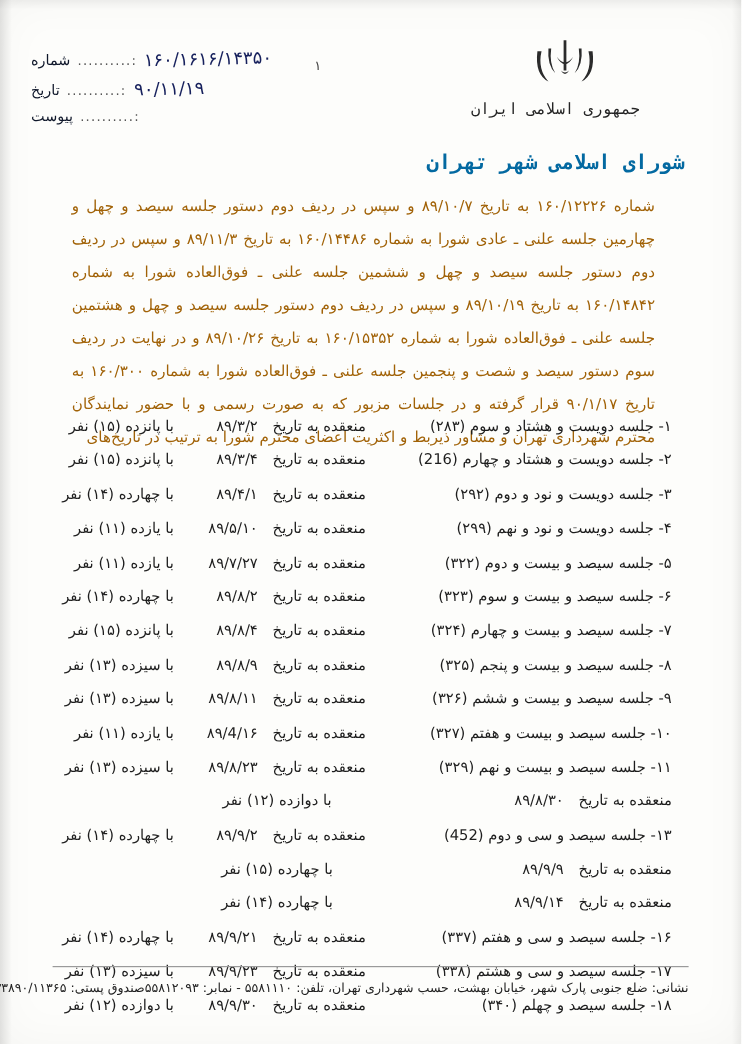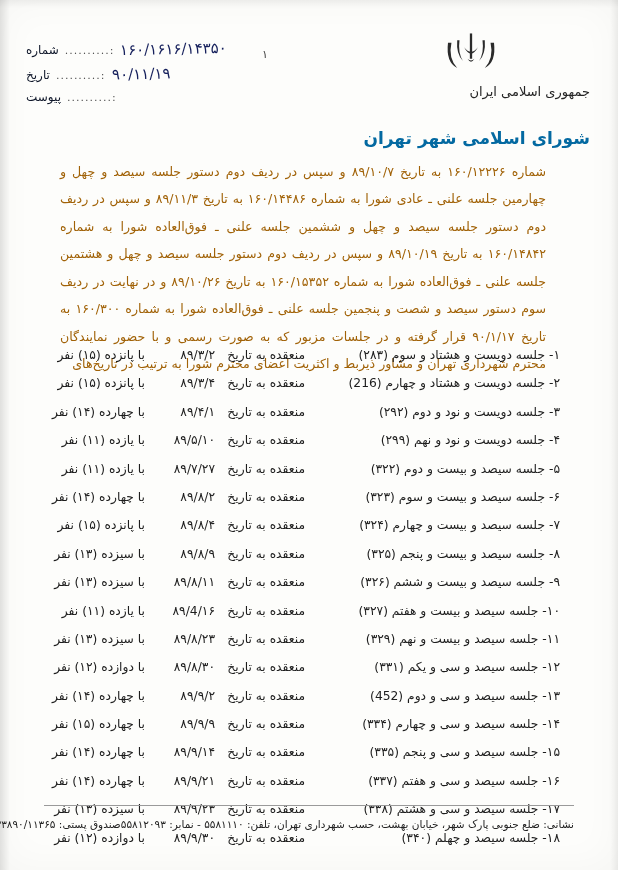--- a/index.html
+++ b/index.html
@@ -57,24 +57,26 @@
     right: 118px;
     top: 12px;
     width: 58px;
     height: 46px;
     color: #2b2b2b;
   }
   .emblem svg { width: 100%; height: 100%; display:block; }
 
   .org-lines {
     position: absolute;
-    right: 28px;
+    right: 40px;
     top: 62px;
     width: 230px;
+    text-align: center;
     line-height: 1.9;
+    font-family: Liberation Mono, monospace;
   }
   .org-line1 {
     font-size: 13px;
     letter-spacing: 0.5px;
     color: #242424;
   }
   .org-line2 {
     font-size: 17px;
     font-weight: bold;
     color: #0369a1;
@@ -317,39 +319,36 @@
       <span class="c-date">۸۹/4/۱۶</span>
       <span class="c-count">با یازده (۱۱) نفر</span>
     </div>
     <div class="row">
       <span class="c-title">۱۱- جلسه سیصد و بیست و نهم (۳۲۹)</span>
       <span class="c-held">منعقده به تاریخ</span>
       <span class="c-date">۸۹/۸/۲۳</span>
       <span class="c-count">با سیزده (۱۳) نفر</span>
     </div>
     <div class="row">
-      <span class="c-title">۱۲- جلسه سیصد و سی و یکم (۳۳۱)</span>
       <span class="c-held">منعقده به تاریخ</span>
       <span class="c-date">۸۹/۸/۳۰</span>
       <span class="c-count">با دوازده (۱۲) نفر</span>
     </div>
     <div class="row">
       <span class="c-title">۱۳- جلسه سیصد و سی و دوم (452)</span>
       <span class="c-held">منعقده به تاریخ</span>
       <span class="c-date">۸۹/۹/۲</span>
       <span class="c-count">با چهارده (۱۴) نفر</span>
     </div>
     <div class="row">
-      <span class="c-title">۱۴- جلسه سیصد و سی و چهارم (۳۳۴)</span>
       <span class="c-held">منعقده به تاریخ</span>
       <span class="c-date">۸۹/۹/۹</span>
       <span class="c-count">با چهارده (۱۵) نفر</span>
     </div>
     <div class="row">
-      <span class="c-title">۱۵- جلسه سیصد و سی و پنجم (۳۳۵)</span>
       <span class="c-held">منعقده به تاریخ</span>
       <span class="c-date">۸۹/۹/۱۴</span>
       <span class="c-count">با چهارده (۱۴) نفر</span>
     </div>
     <div class="row">
       <span class="c-title">۱۶- جلسه سیصد و سی و هفتم (۳۳۷)</span>
       <span class="c-held">منعقده به تاریخ</span>
       <span class="c-date">۸۹/۹/۲۱</span>
       <span class="c-count">با چهارده (۱۴) نفر</span>
     </div>

